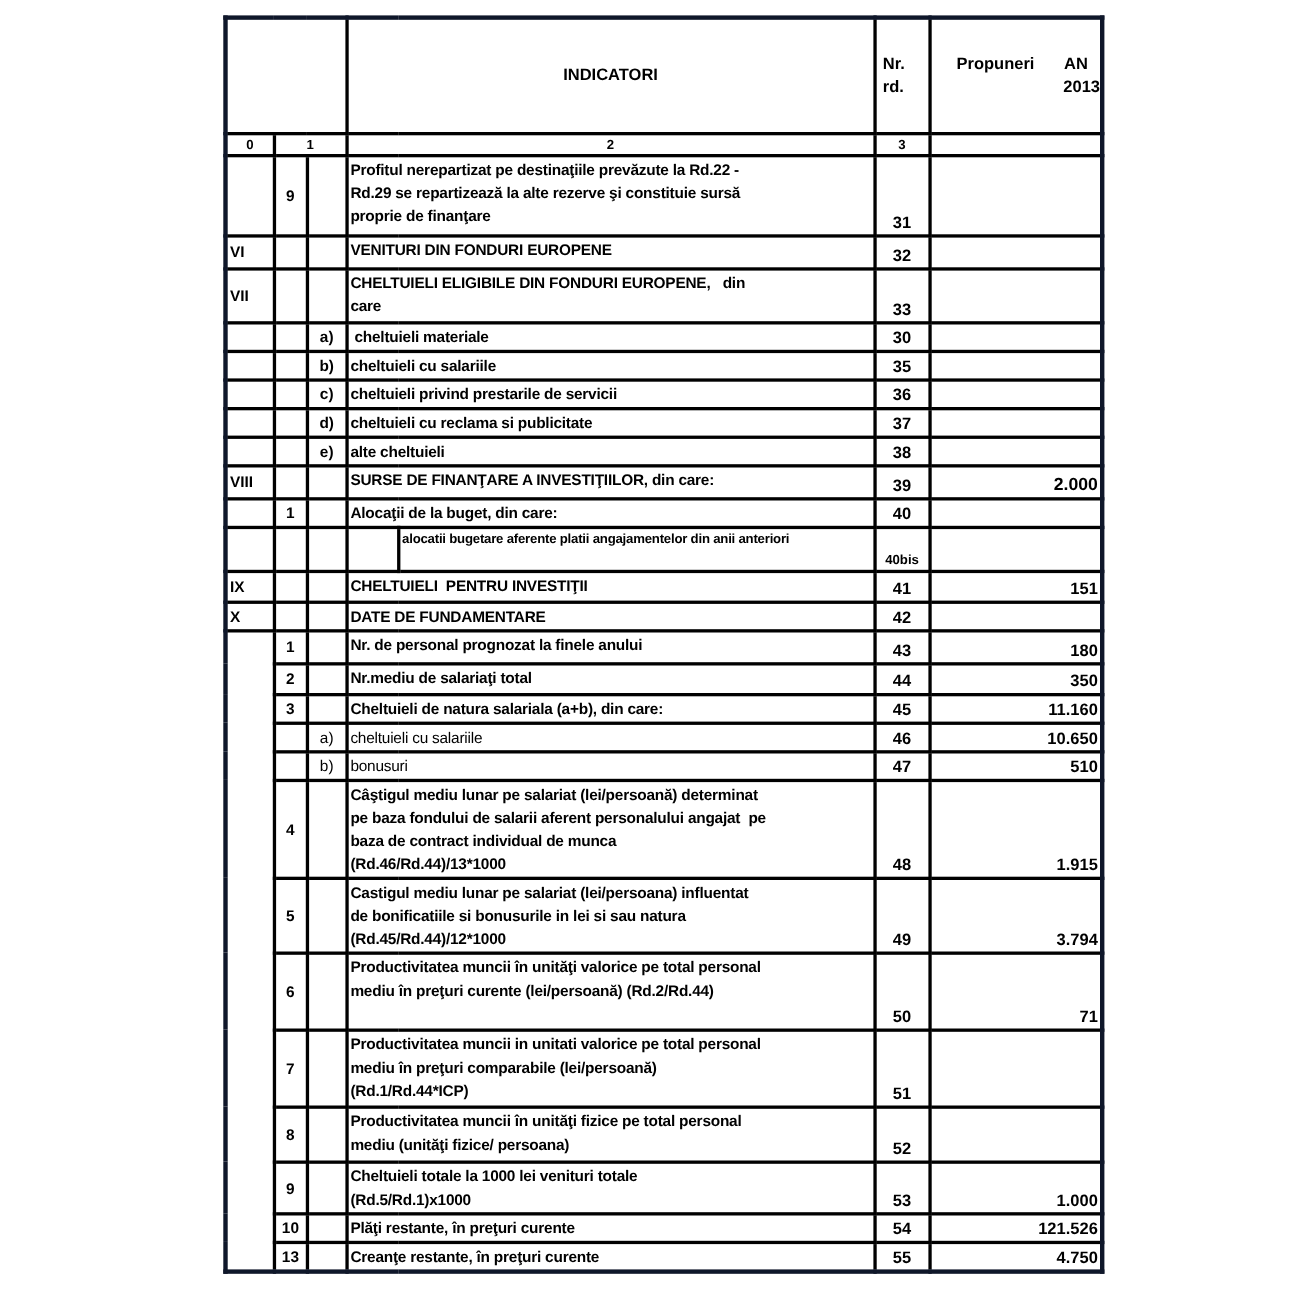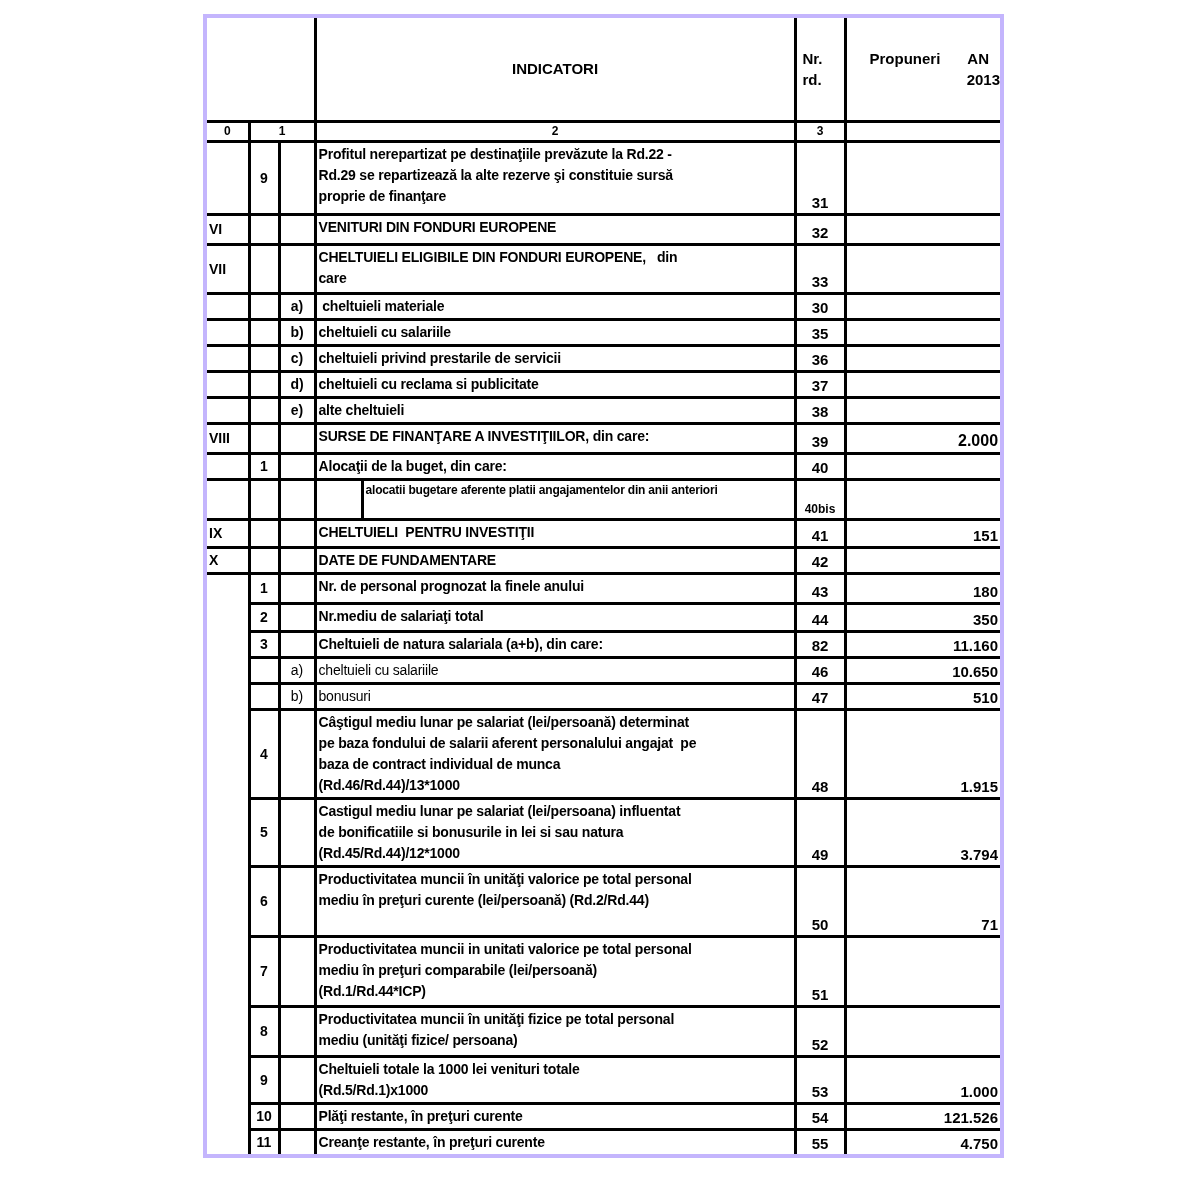--- a/index.html
+++ b/index.html
@@ -5,21 +5,21 @@
   html,body{margin:0;padding:0;}
   body{
     width:1182px;height:1178px;background:#ffffff;position:relative;
     font-family:"Liberation Sans","DejaVu Sans",sans-serif;color:#000;
     overflow:hidden;
   }
   .canvas{position:absolute;left:0;top:0;width:1182px;height:1178px;background:#fff;}
   table.budget{
     position:absolute;left:203px;top:14px;width:797px;
     border-collapse:collapse;table-layout:fixed;
-    border:4px solid #c4b5fd;
+    border:4px solid #0f172a;
   }
   td{border:3px solid #000;padding:0;overflow:hidden;}
   
   .h-main td{vertical-align:middle;font-weight:bold;}
   .h-indicatori{text-align:center;font-size:15px;}
   .h-nrrd{font-size:15px;line-height:21px;padding-left:6px;white-space:pre-wrap;}
   .h-prop{font-size:15px;padding-left:12px;}
   .prop-line1{display:flex;justify-content:space-between;padding:0 11px;line-height:21px;}
   .prop-line2{text-align:right;line-height:21px;}
   .h-labels td{text-align:center;font-size:12px;font-weight:bold;vertical-align:middle;line-height:14px;}
@@ -196,21 +196,21 @@
           <td class="c-num">2</td>
           <td class="c-let"></td>
           <td class="c-ind" colspan="2">Nr.mediu de salariaţi total</td>
           <td class="c-nr">44</td>
           <td class="c-val">350</td>
         </tr>
         <tr style="height: 25px;">
           <td class="c-num">3</td>
           <td class="c-let"></td>
           <td class="c-ind" colspan="2">Cheltuieli de natura salariala (a+b), din care:</td>
-          <td class="c-nr">82</td>
+          <td class="c-nr">45</td>
           <td class="c-val">11.160</td>
         </tr>
         <tr style="height: 25px;">
           <td class="c-num"></td>
           <td class="c-let">a)</td>
           <td class="c-ind light" colspan="2">cheltuieli cu salariile</td>
           <td class="c-nr">46</td>
           <td class="c-val">10.650</td>
         </tr>
         <tr style="height: 25px;">
@@ -273,21 +273,21 @@
           <td class="c-val">1.000</td>
         </tr>
         <tr style="height: 25px;">
           <td class="c-num">10</td>
           <td class="c-let"></td>
           <td class="c-ind" colspan="2">Plăţi restante, în preţuri curente</td>
           <td class="c-nr">54</td>
           <td class="c-val">121.526</td>
         </tr>
         <tr style="height: 25px;">
-          <td class="c-num">11</td>
+          <td class="c-num">13</td>
           <td class="c-let"></td>
           <td class="c-ind" colspan="2">Creanţe restante, în preţuri curente</td>
           <td class="c-nr">55</td>
           <td class="c-val">4.750</td>
         </tr>
       </tbody>
   </table>
 </div>
 
 </body></html>

